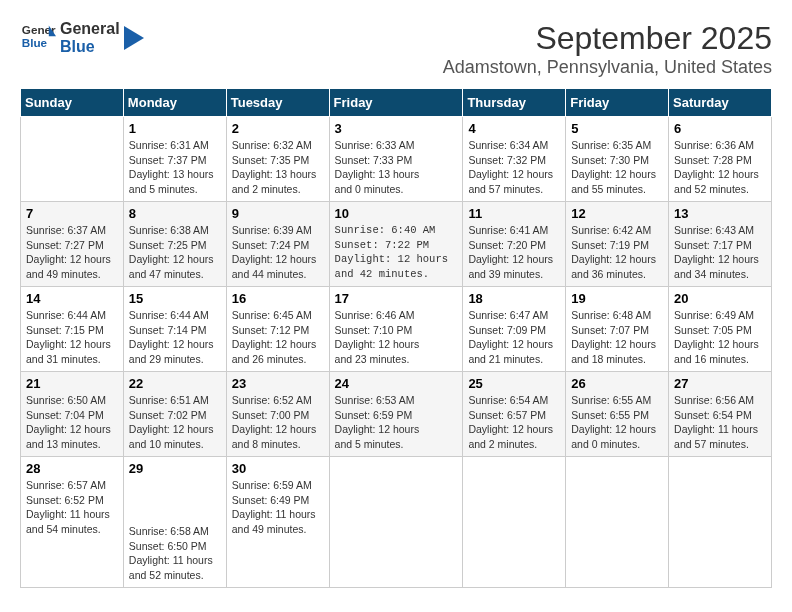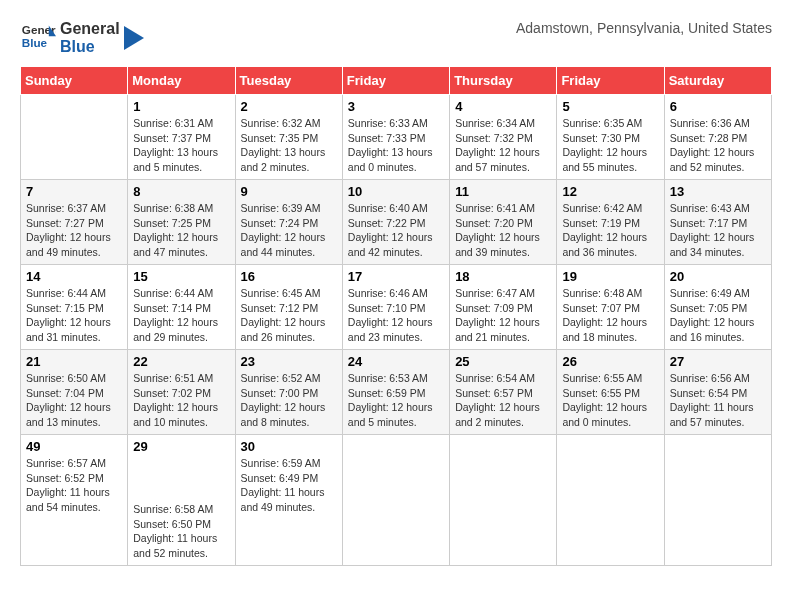--- a/index.html
+++ b/index.html
@@ -27,30 +27,30 @@
     }
     .title-block {
       text-align: right;
     }
     .month-title {
       font-size: 32px;
       font-weight: normal;
       color: #333;
     }
     .subtitle {
-      font-size: 14px;
+      font-size: 18px;
       color: #555;
     }
     table {
       width: 100%;
       border-collapse: collapse;
       font-size: 11px;
     }
     thead tr th {
-      background-color: #ef4444;
+      background-color: #0c4a6e;
       color: #fff;
       padding: 6px 4px;
       text-align: left;
       font-size: 13px;
       font-weight: bold;
       border: 1px solid #fff;
       margin-left: 44px;
     }
     tbody tr td {
       border: 1px solid #ccc;
@@ -88,20 +88,21 @@
     </svg>
     <div style="display:flex;flex-direction:column;line-height:1.1;">
       <span style="font-size:16px;font-weight:bold;color:#333;">General</span>
       <span style="font-size:16px;font-weight:bold;color:#1a5fa8;">Blue</span>
     </div>
     <svg width="20" height="24" viewBox="0 0 20 24">
       <polygon points="0,0 20,12 0,24" fill="#1a5fa8"></polygon>
     </svg>
   </div>
   <div class="title-block">
+    <div class="month-title">September 2025</div>
     <div class="subtitle">Adamstown, Pennsylvania, United States</div>
   </div>
 </div>
 
 <table>
   <thead>
     <tr>
     <th>Sunday</th>
         <th>Monday</th>
         <th>Tuesday</th>
@@ -174,21 +175,21 @@
         </td>
         <td>
           <span class="day-num">9</span>
           <div class="cell-info" style="white-space: pre-line;">Sunrise: 6:39 AM
 Sunset: 7:24 PM
 Daylight: 12 hours
 and 44 minutes.</div>
         </td>
         <td>
           <span class="day-num">10</span>
-          <div class="cell-info" style="white-space: pre-line;">Sunrise: 6:40 AM
+          <div class="cell-info" style="white-space: pre-line; font-family: Liberation Mono, monospace;">Sunrise: 6:40 AM
 Sunset: 7:22 PM
 Daylight: 12 hours
 and 42 minutes.</div>
         </td>
         <td>
           <span class="day-num">11</span>
           <div class="cell-info" style="white-space: pre-line;">Sunrise: 6:41 AM
 Sunset: 7:20 PM
 Daylight: 12 hours
 and 39 minutes.</div>
@@ -305,21 +306,21 @@
         <td>
           <span class="day-num">27</span>
           <div class="cell-info" style="white-space: pre-line;">Sunrise: 6:56 AM
 Sunset: 6:54 PM
 Daylight: 11 hours
 and 57 minutes.</div>
         </td>
       </tr>
       <tr>
         <td>
-          <span class="day-num">49</span>
+          <span class="day-num">28</span>
           <div class="cell-info" style="white-space: pre-line;">Sunrise: 6:57 AM
 Sunset: 6:52 PM
 Daylight: 11 hours
 and 54 minutes.</div>
         </td>
         <td>
           <span class="day-num">29</span>
           <div class="cell-info" style="white-space: pre-line; margin-top: 48px;">Sunrise: 6:58 AM
 Sunset: 6:50 PM
 Daylight: 11 hours

